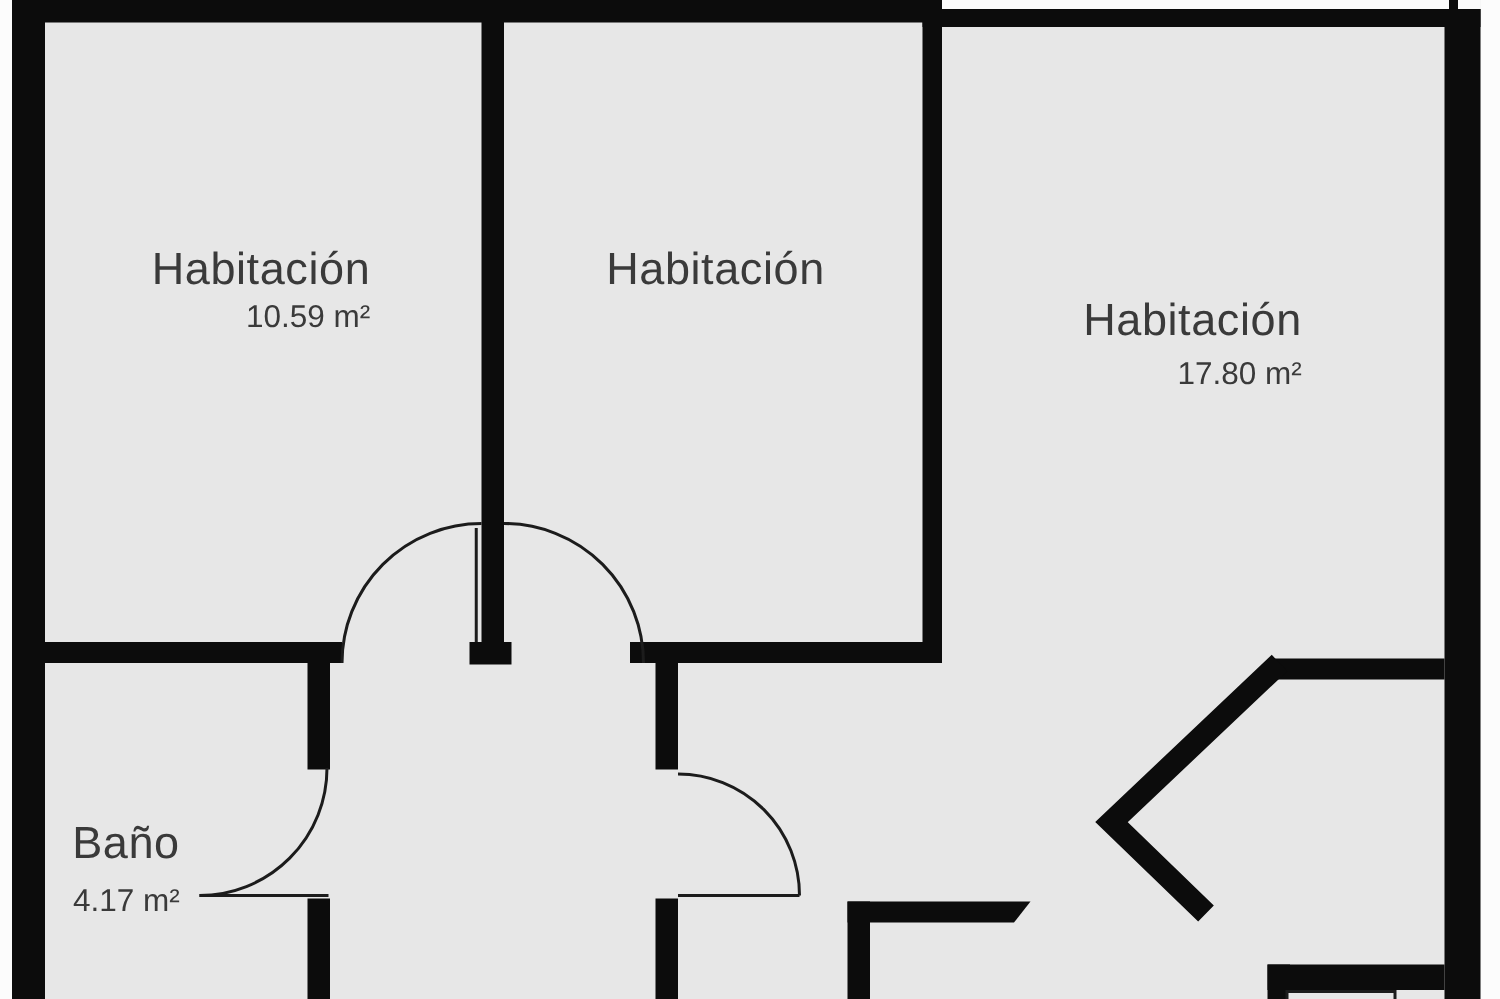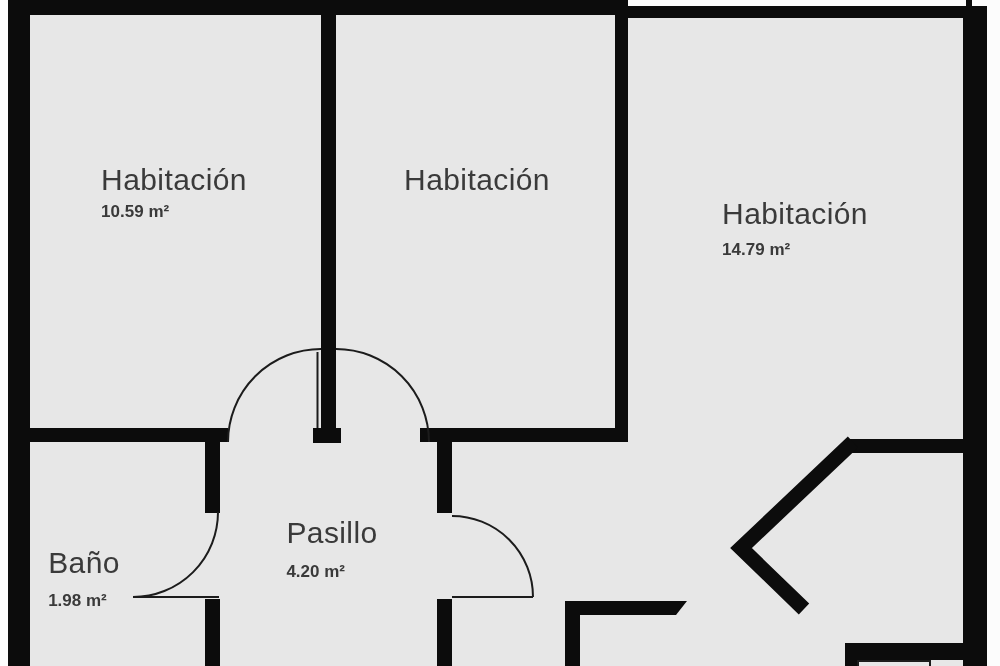--- a/index.html
+++ b/index.html
@@ -27,26 +27,26 @@
     fill: none;
   }
   .furniture {
     fill: var(--floor, #e7e7e7);
     stroke: var(--door-line, #1c1c1c);
     stroke-width: 2;
   }
   .room-label {
     position: absolute;
     transform: translateX(-50%);
-    text-align: left;
+    text-align: right;
     color: var(--label, #3a3a3a);
     white-space: nowrap;
   }
   .room-name { font-size: 30px; line-height: 36px; font-weight: 500; letter-spacing: 0.4px; }
-  .room-area { font-size: 17px; line-height: 28px; font-weight: 700; color: var(--label, #3a3a3a); }
+  .room-area { font-size: 21px; line-height: 28px; font-weight: 400; color: var(--label, #3a3a3a); }
   #label-hab1   { left: 174px; top: 162px; }
   #label-hab2   { left: 477px; top: 162px; }
   #label-hab3   { left: 795px; top: 196px; }
   #label-hab3 .room-area   { margin-top: 4px; }
   #label-pasillo { left: 332px; top: 515px; }
   #label-pasillo .room-area { margin-top: 7px; }
   #label-bano   { left: 84px;  top: 545px; }
   #label-bano .room-area   { margin-top: 6px; }
 </style>
 </head>
@@ -105,26 +105,22 @@
     <div class="room-name">Habitación</div>
     <div class="room-area">10.59 m²</div>
   </div>
 
   <div class="room-label" id="label-hab2">
     <div class="room-name">Habitación</div>
   </div>
 
   <div class="room-label" id="label-hab3">
     <div class="room-name">Habitación</div>
-    <div class="room-area">14.79 m²</div>
+    <div class="room-area">17.80 m²</div>
   </div>
 
-  <div class="room-label" id="label-pasillo">
-    <div class="room-name">Pasillo</div>
-    <div class="room-area">4.20 m²</div>
-  </div>
 
   <div class="room-label" id="label-bano">
     <div class="room-name">Baño</div>
-    <div class="room-area">1.98 m²</div>
+    <div class="room-area">4.17 m²</div>
   </div>
 
 </div>
 
 </body></html>

